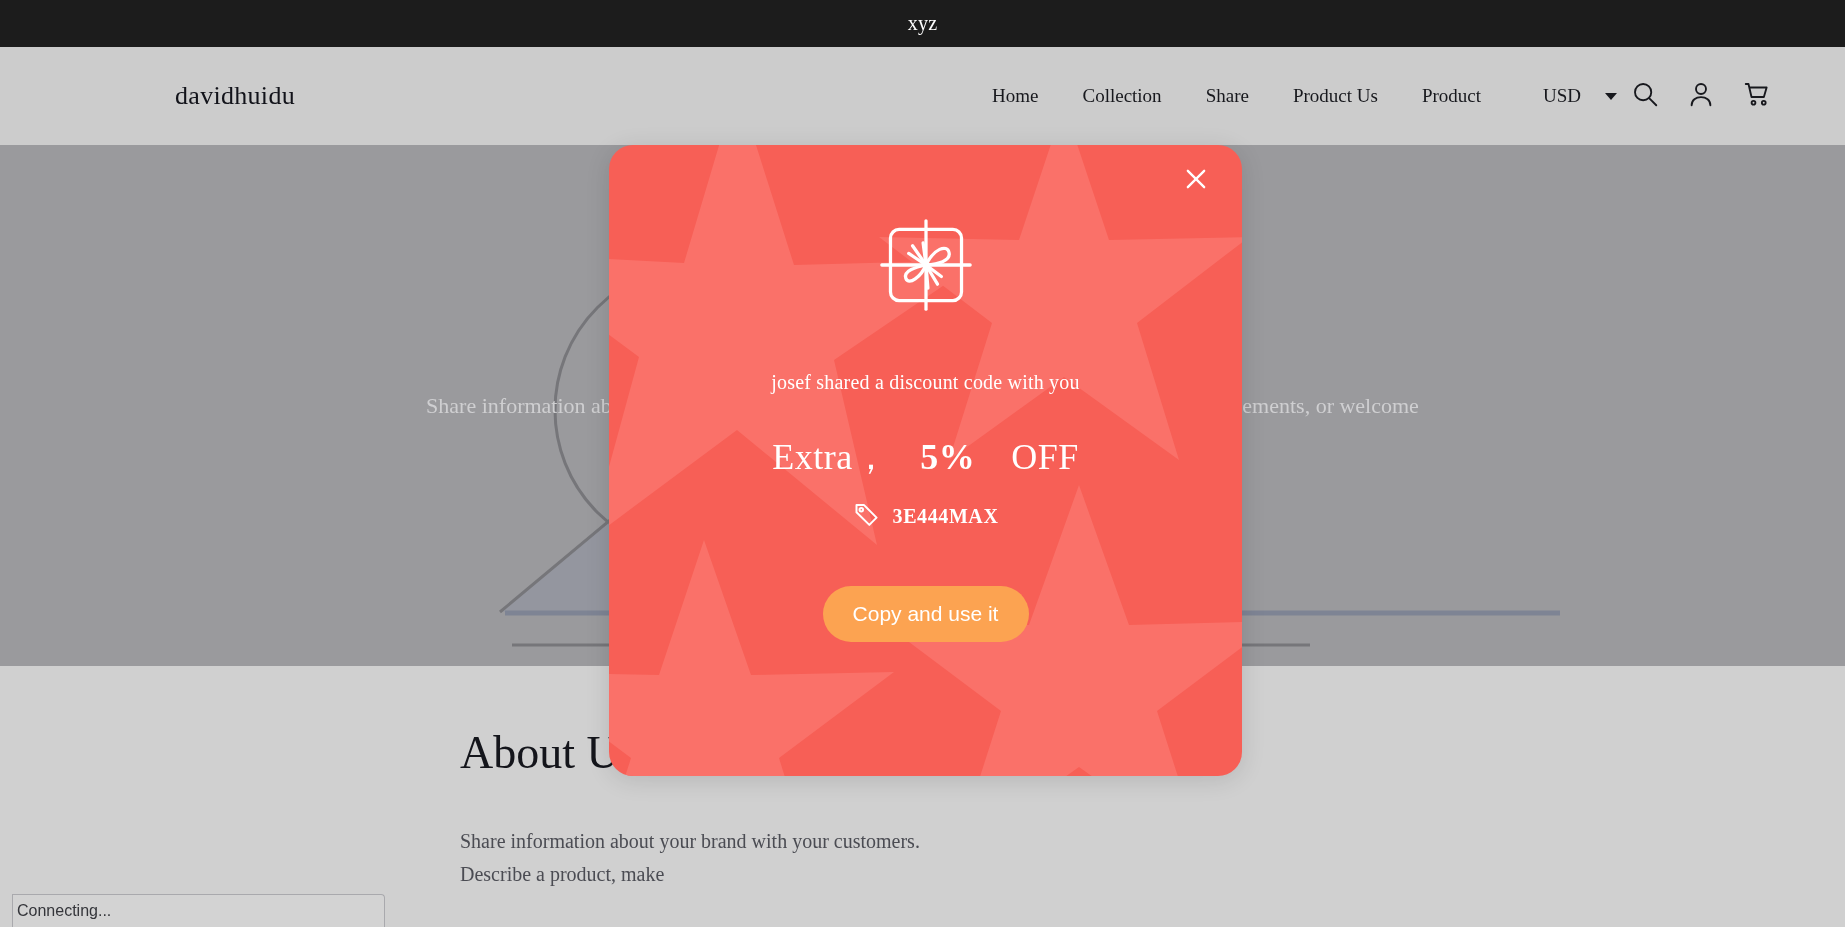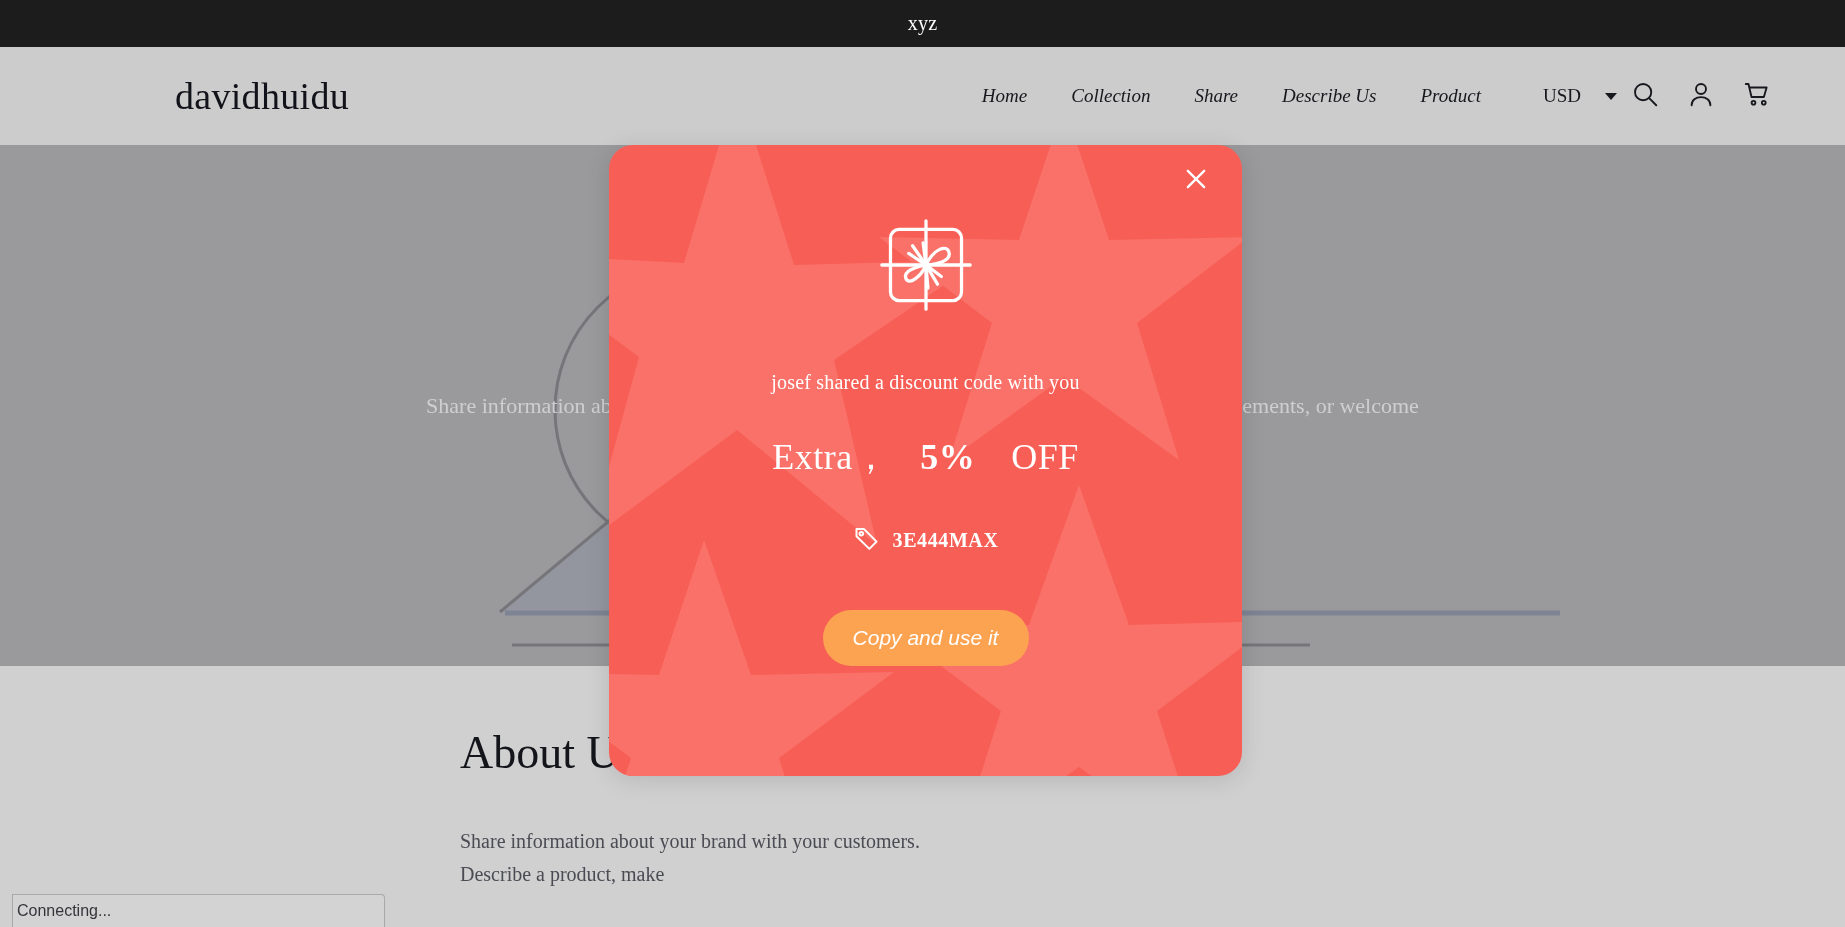--- a/index.html
+++ b/index.html
@@ -27,21 +27,21 @@
   
   .site-header {
     height: 98px;
     background: #cccccc;
     display: flex;
     align-items: center;
     padding: 0 60px 0 175px;
     position: relative;
   }
   .brand-logo {
-    font-size: 38px;
+    font-size: 26px;
     color: #12131a;
     font-weight: 400;
     letter-spacing: .3px;
     white-space: nowrap;
   }
   .header-right {
     margin-left: auto;
     display: flex;
     align-items: center;
   }
@@ -50,21 +50,20 @@
     align-items: center;
     gap: 0;
   }
   .nav-link {
     font-size: 19px;
     color: #17181d;
     text-decoration: none;
     padding: 0 22px;
     white-space: nowrap;
     cursor: pointer;
-    font-style: italic;
   }
   .currency-selector {
     display: flex;
     align-items: center;
     gap: 24px;
     margin-left: 40px;
     font-size: 19px;
     color: #17181d;
     cursor: pointer;
     white-space: nowrap;
@@ -203,21 +202,21 @@
     align-items: baseline;
     letter-spacing: .5px;
     gap: 27px;
   }
   .modal-offer .amount {
     font-weight: 700;
     margin-left: 4px;
   }
   .modal-offer .off-word { margin-left: 9px; }
   .modal-code-row {
-    margin-top: 42px;
+    margin-top: 18px;
     display: flex;
     align-items: center;
     gap: 12px;
     color: #ffffff;
   }
   .modal-code-text {
     font-size: 20px;
     letter-spacing: .6px;
     font-weight: 700;
   }
@@ -228,21 +227,20 @@
     border: none;
     border-radius: 28px;
     background: #fca351;
     color: #ffffff;
     font-size: 21px;
     font-family: "Liberation Sans", sans-serif;
     cursor: pointer;
     display: flex;
     align-items: center;
     justify-content: center;
-    font-style: italic;
   }
 
   
   .status-tooltip {
     position: fixed;
     left: 12px;
     bottom: 0;
     width: 373px;
     height: 33px;
     background: #d3d3d3;
@@ -266,21 +264,21 @@
 </div>
 
 <header class="site-header">
   <a class="brand-logo">davidhuidu</a>
 
   <div class="header-right">
     <nav class="main-nav">
       <a class="nav-link">Home</a>
       <a class="nav-link">Collection</a>
       <a class="nav-link">Share</a>
-      <a class="nav-link">Describe Us</a>
+      <a class="nav-link">Product Us</a>
       <a class="nav-link">Product</a>
     </nav>
 
     <div class="currency-selector">
       <span>USD</span>
       <span class="caret-down"></span>
     </div>
 
     <div class="icon-btn">
       <span>

